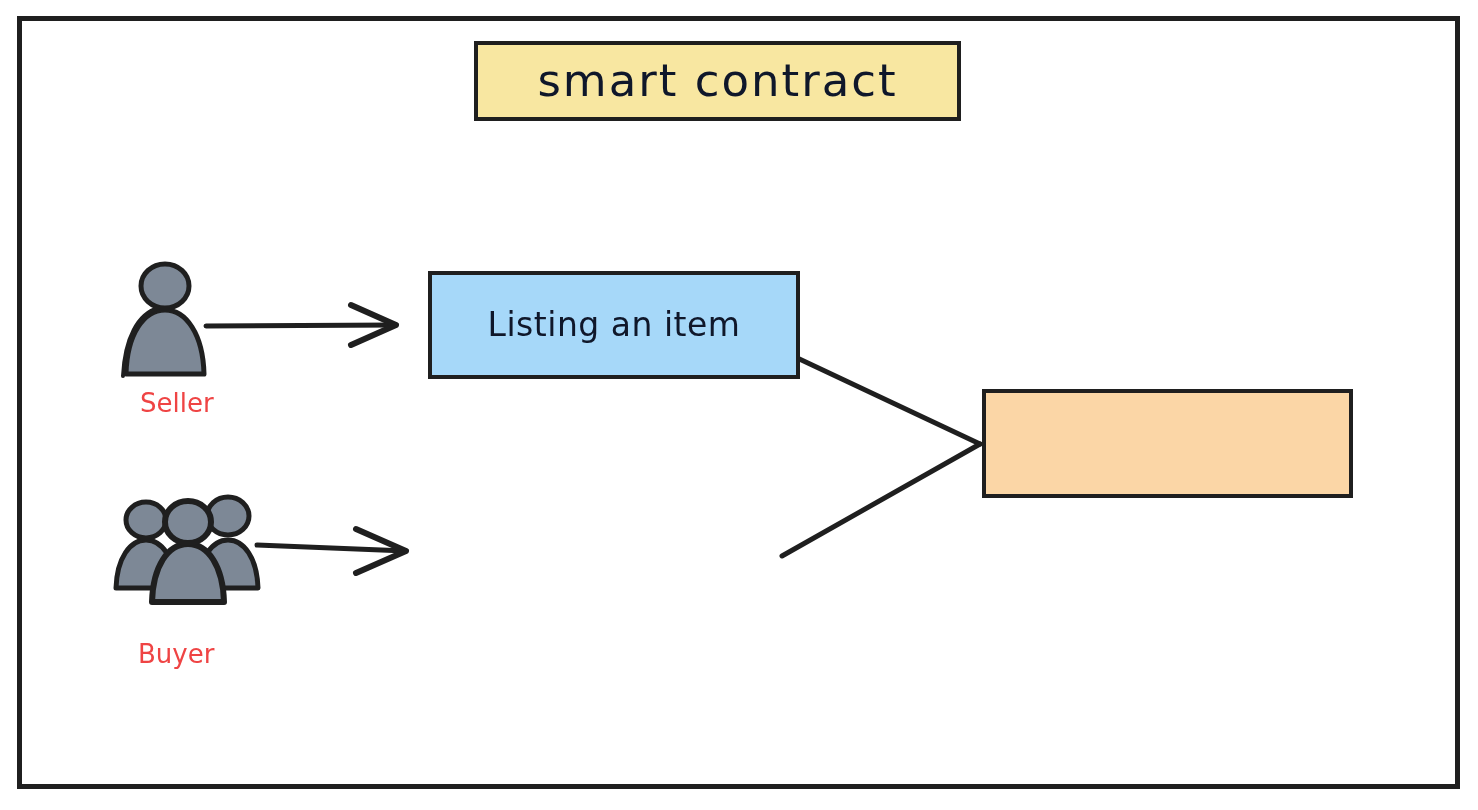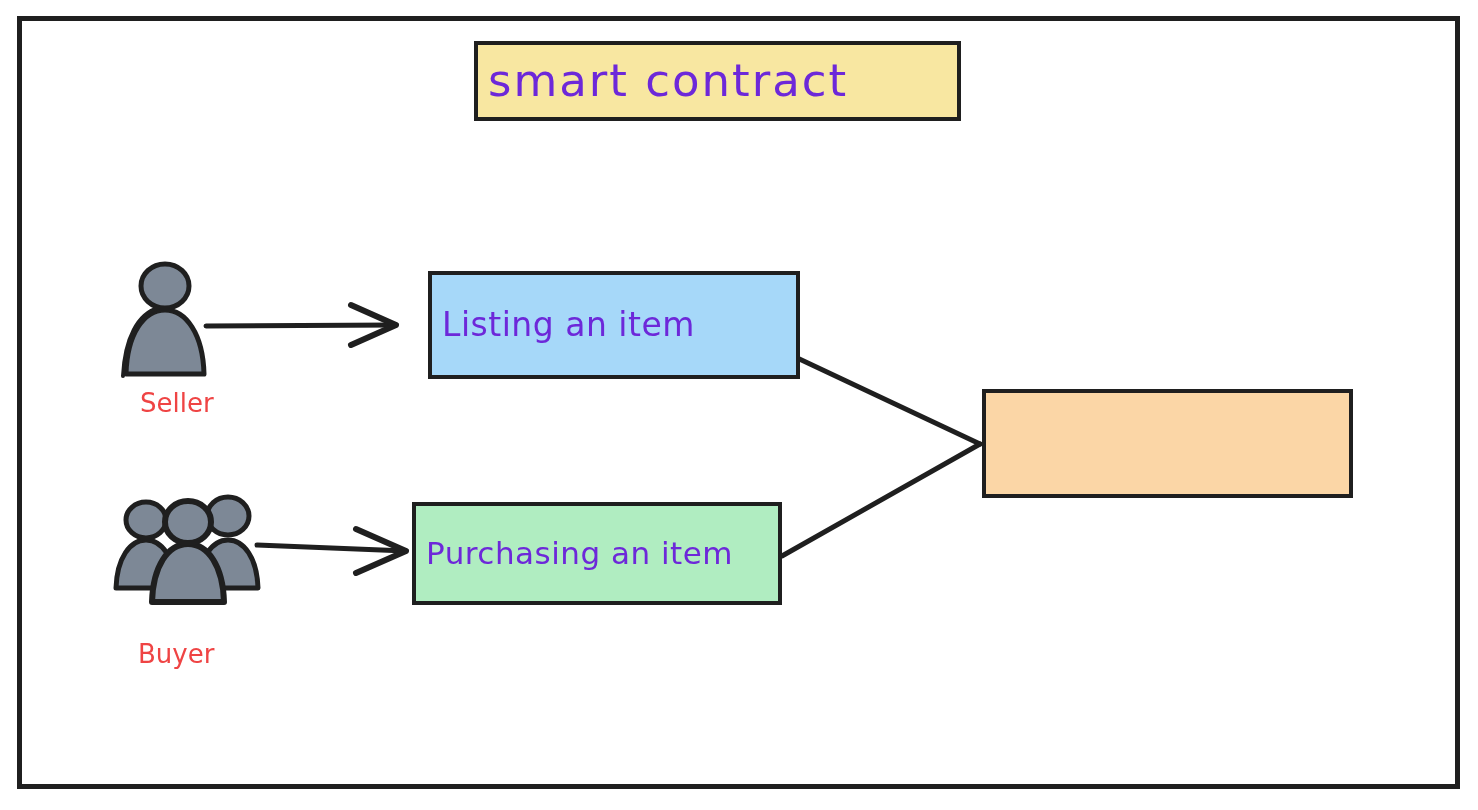--- a/index.html
+++ b/index.html
@@ -32,22 +32,23 @@
     background: transparent;
   }
 
   
   .node {
     position: absolute;
     box-sizing: border-box;
     border: 4px solid #1f1f1f;
     display: flex;
     align-items: center;
+    justify-content: center;
     text-align: center;
-    color: #6d28d9;
+    color: #0f172a;
     font-family: "DejaVu Sans", sans-serif;
     letter-spacing: 0.5px;
   }
   .node .node-label {
     display: block;
     line-height: 1.12;
     padding: 0 10px;
   }
 
   #node-title {
@@ -170,23 +171,20 @@
       <path d="M 44 120 C 45 84, 60 62, 80 62 C 100 62, 115 84, 116 120 Z" fill="#7D8896" stroke="#1f1f1f" stroke-width="6" stroke-linejoin="round"></path>
       <ellipse cx="80" cy="40" rx="23" ry="21" fill="#7D8896" stroke="#1f1f1f" stroke-width="6"></ellipse>
     </svg>
   </div>
   <div class="actor-label" id="label-buyer">Buyer</div>
 
   <div class="node" id="node-listing">
     <span class="node-label">Listing an item</span>
   </div>
 
-  <div class="node" id="node-purchasing">
-    <span class="node-label">Purchasing an item</span>
-  </div>
 
   <div class="node" id="node-transfer">
     <span class="node-label">
       <br>
     </span>
   </div>
 
 </div>
 
 </body></html>

